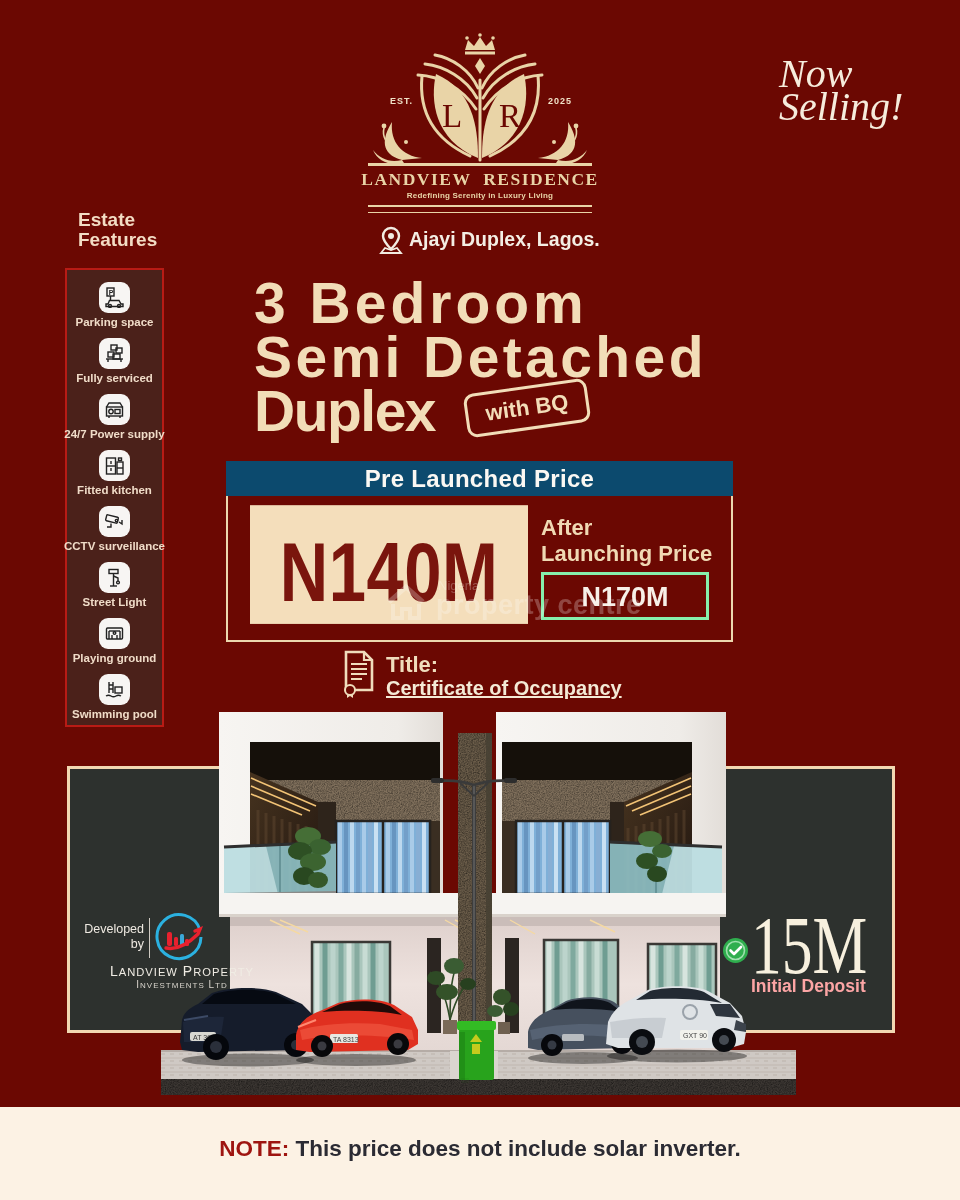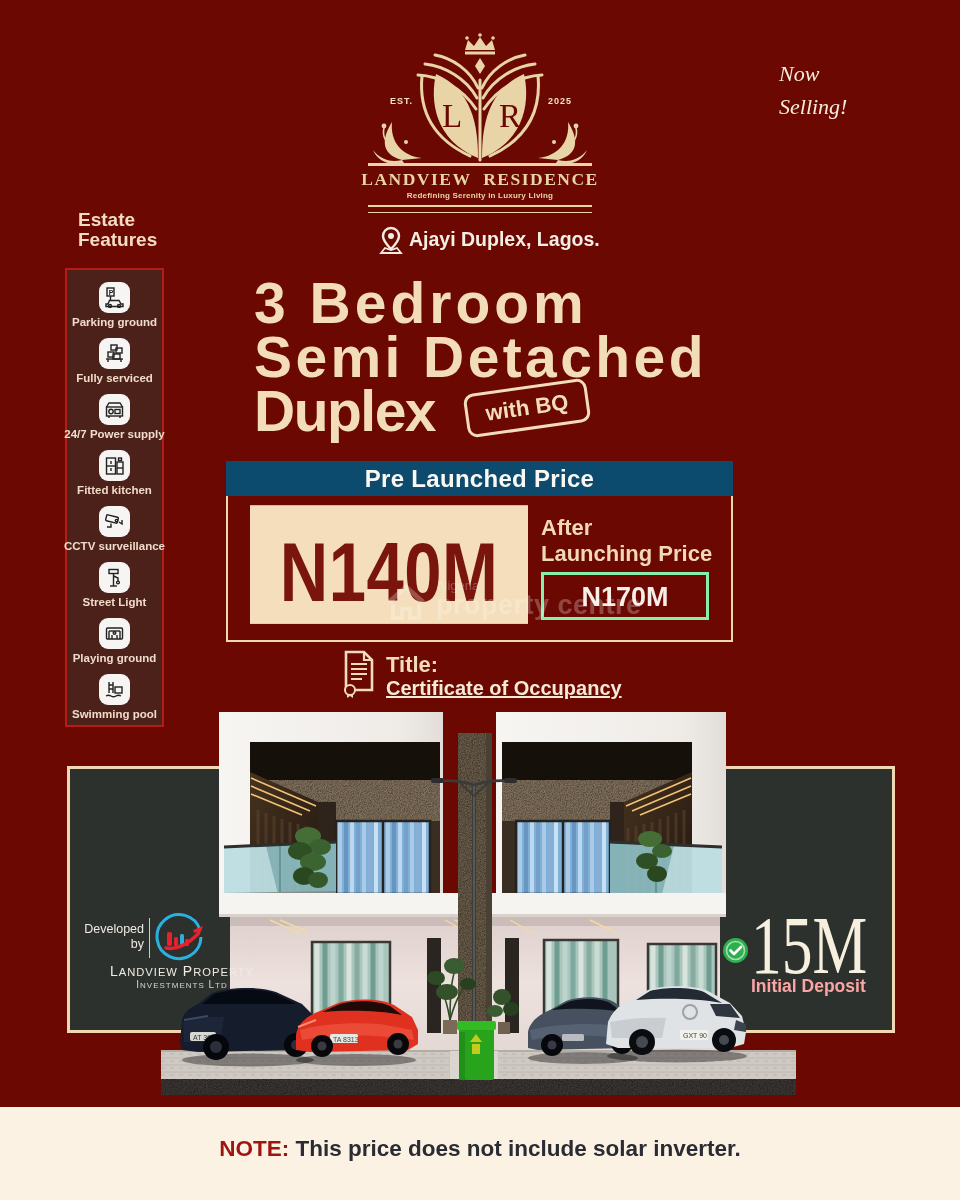--- a/index.html
+++ b/index.html
@@ -67,42 +67,42 @@
 <div class="abs" style="left:377px;top:226px;width:28px;height:28px;">
 <svg width="28" height="28" viewBox="0 0 28 28">
   <path d="M 14 2 C 9 2 6 6 6 10 C 6 15 14 23 14 23 C 14 23 22 15 22 10 C 22 6 19 2 14 2 Z" fill="none" stroke="#f2ece2" stroke-width="2.4"></path>
   <circle cx="14" cy="10" r="3" fill="#f2ece2"></circle>
   <path d="M 4 27 L 8 22 L 14 24 L 20 22 L 24 27 Z" fill="none" stroke="#f2ece2" stroke-width="1.8"></path>
 </svg>
 </div>
 <div class="abs" style="left:409px;top:228px;color:#f4eee4;font-size:19.5px;font-weight:bold;">Ajayi Duplex, Lagos.</div>
 
 <div class="abs" style="left:779px;top:57px;color:#f6ecdc;font-family:'Liberation Serif',serif;
-     font-style:italic;font-size:22px;line-height:33px;">Now<br>Selling!</div>
+     font-style:italic;font-size:40px;line-height:33px;">Now<br>Selling!</div>
 
 <div class="abs" style="left:78px;top:210px;color:#f3dcc4;font-size:19px;font-weight:600;line-height:20px;">Estate<br>Features</div>
 
 <div class="abs" id="featbox" style="left:65px;top:268px;width:95px;height:455px;background:#4b211a;border:2px solid #b81b15;"></div>
 <div class="abs" id="feats" style="left:65px;top:268px;width:99px;">
   <style>
     .fi{position:absolute;left:34px;width:31px;height:31px;background:#f7f5f3;border-radius:9px;}
     .fl{position:absolute;left:-18px;width:135px;text-align:center;color:#f0dcc8;font-size:11.5px;font-weight:bold;}
     .fi svg{position:absolute;left:5px;top:5px;}
   </style>
   <div class="fi" style="top:14px;">
       <svg width="21" height="21" viewBox="0 0 21 21" fill="none" stroke="#222" stroke-width="1.4">
     <rect x="3" y="1" width="7" height="8"></rect>
         <text x="4.7" y="8" font-size="7" fill="#222" stroke="none" font-weight="bold">P</text>
         <line x1="6.5" y1="9" x2="6.5" y2="13"></line>
     <path d="M 4 17 L 5.5 13.5 L 15 13.5 L 17 17 L 19 17 L 19 19.5 L 2 19.5 L 2 17 Z"></path>
         <circle cx="6" cy="19" r="1.5"></circle>
         <circle cx="15" cy="19" r="1.5"></circle>
       </svg>
     </div>
-  <div class="fl" style="top:48px;">Parking ground</div>
+  <div class="fl" style="top:48px;">Parking space</div>
   <div class="fi" style="top:70px;">
       <svg width="21" height="21" viewBox="0 0 21 21" fill="none" stroke="#222" stroke-width="1.4">
     <rect x="7" y="2" width="6" height="5"></rect>
         <rect x="12" y="5" width="6" height="5"></rect>
         <rect x="4" y="9" width="6" height="5"></rect>
     <path d="M 2 16 L 19 16"></path>
         <path d="M 4 16 L 4 19 M 17 16 L 17 19"></path>
         <rect x="9" y="11" width="7" height="5"></rect>
       </svg>
     </div>

